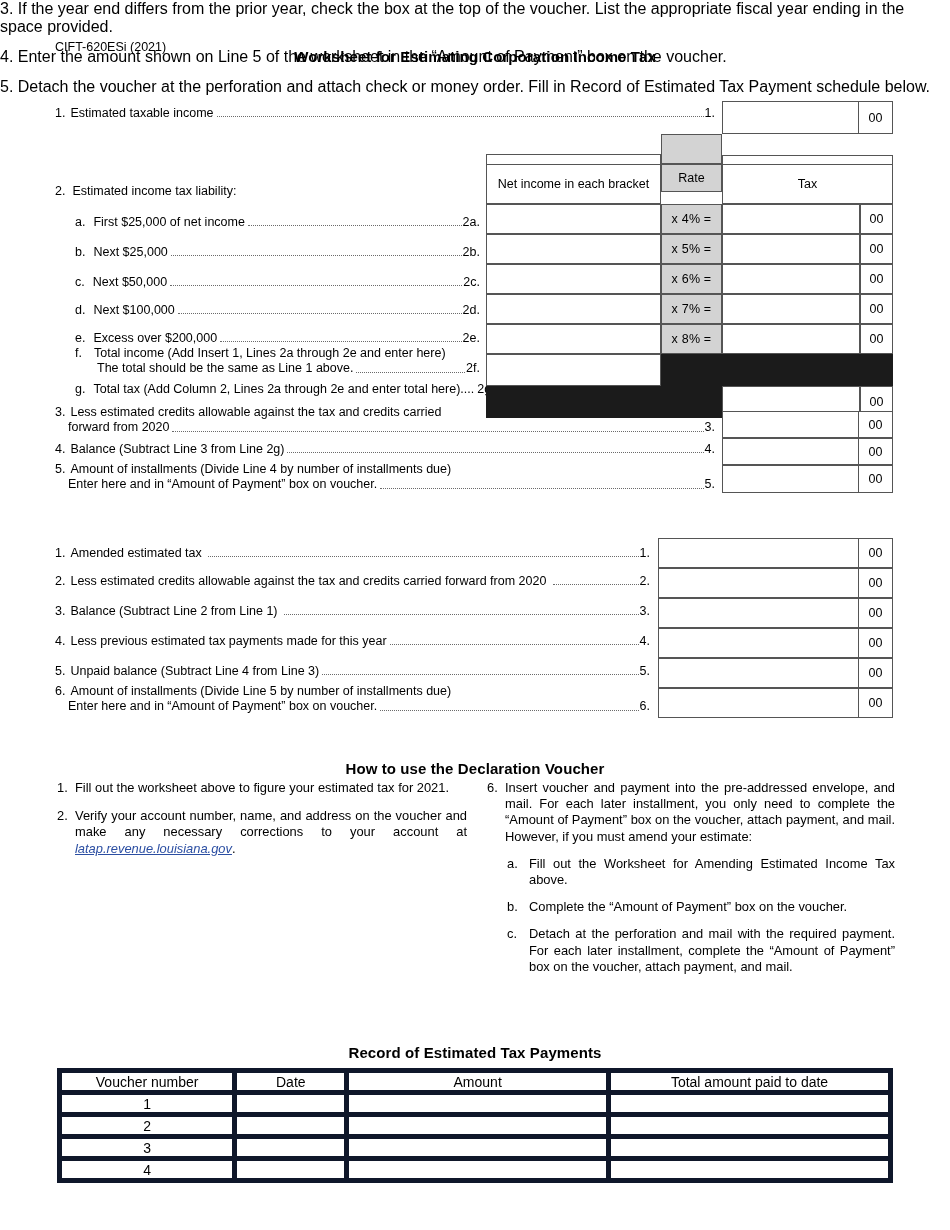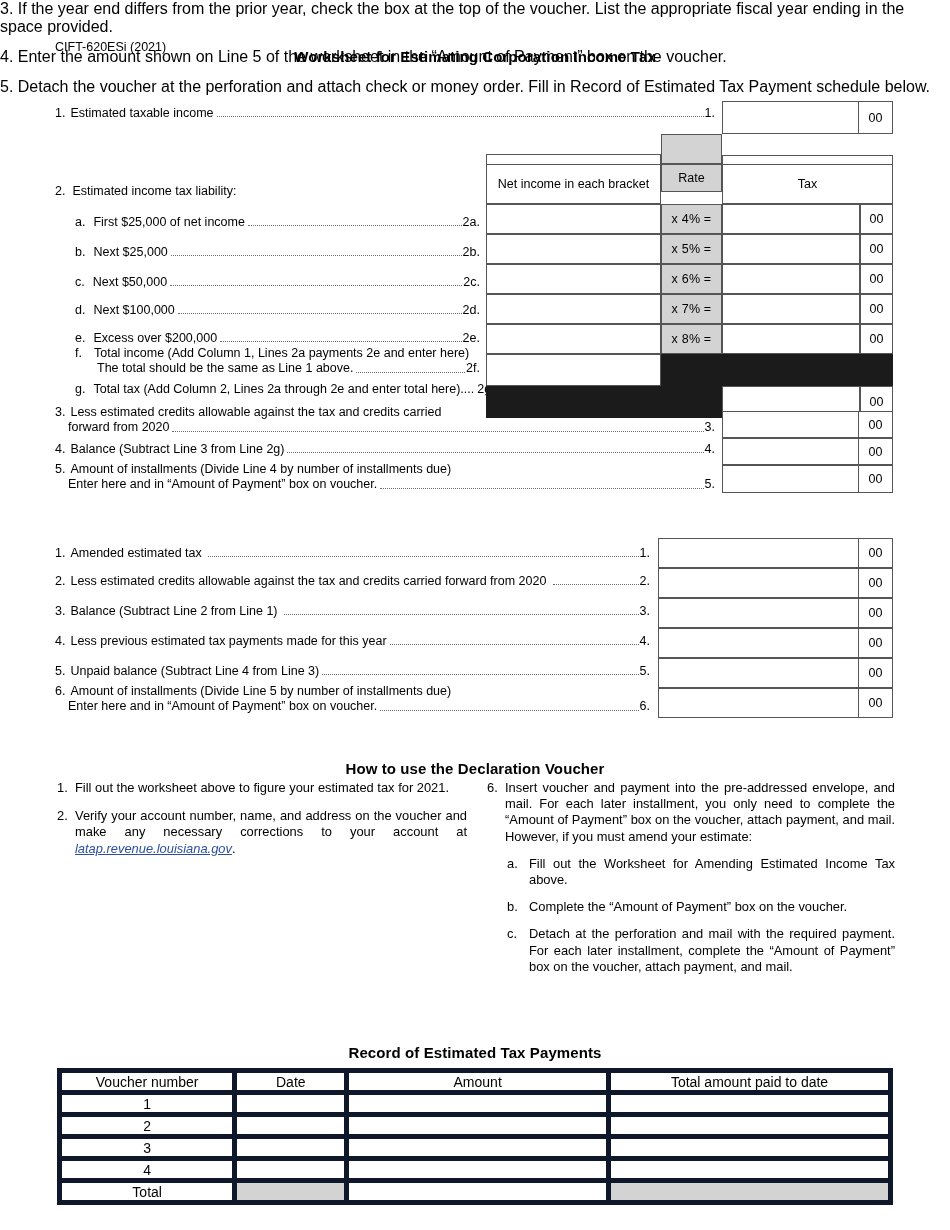--- a/index.html
+++ b/index.html
@@ -103,21 +103,21 @@
   <div class="lrow" style="left:75px;top:331px;width:405px;">
     <span class="num">e.</span>
     <span class="txt" style="margin-left:8px;">Excess over $200,000</span>
     <span class="dots"></span>
     <span class="tail">2e.</span>
   </div>
 
   <div style="position:absolute;left:75px;top:346px;width:405px;font-size:12.5px;line-height:15px;">
     <div style="display:flex;">
       <span class="num">f.</span>
-      <span style="margin-left:12px;">Total income (Add Column 1, Lines 2a payments 2e and enter here)</span>
+      <span style="margin-left:12px;">Total income (Add Insert 1, Lines 2a through 2e and enter here)</span>
     </div>
     <div style="display:flex;align-items:flex-end;padding-left:22px;">
       <span>The total should be the same as Line 1 above.</span>
       <span class="dots"></span>
       <span class="tail">2f.</span>
     </div>
   </div>
 
   <div class="lrow" style="left:75px;top:382px;width:405px;">
     <span class="num">g.</span>
@@ -348,20 +348,14 @@
         <td></td>
         <td></td>
         <td></td>
       </tr>
       <tr>
         <td>4</td>
         <td></td>
         <td></td>
         <td></td>
       </tr>
-      <tr>
-        <td>Total</td>
-        <td class="gray"></td>
-        <td></td>
-        <td class="gray"></td>
-      </tr>
     </tbody>
   </table>
 
 </body></html>

